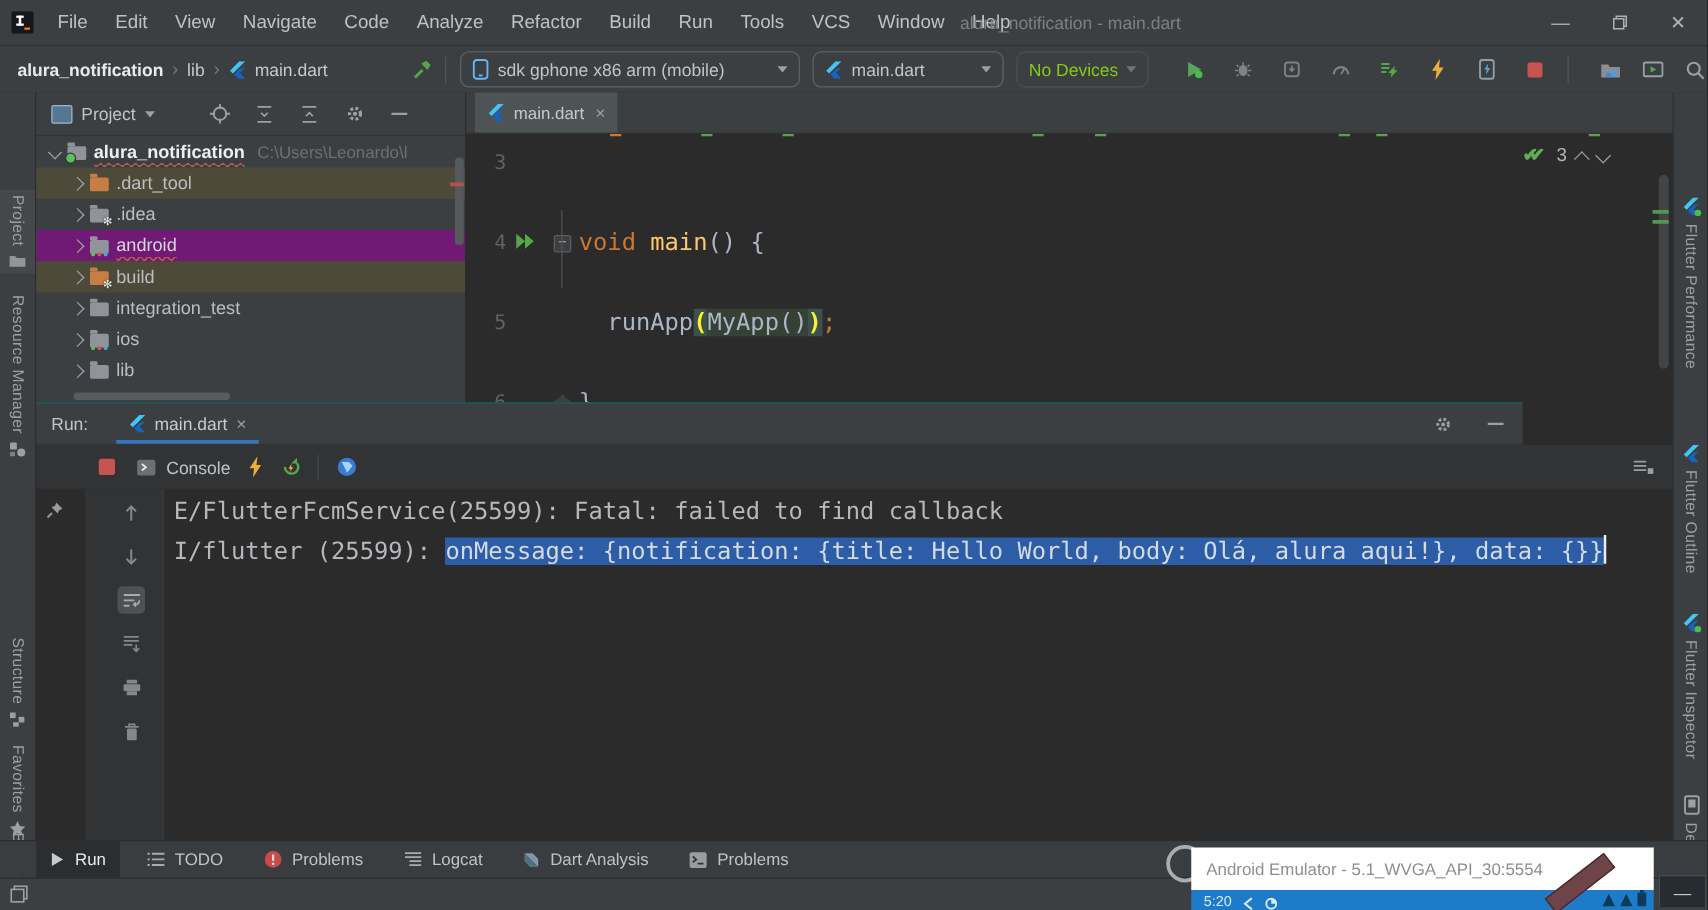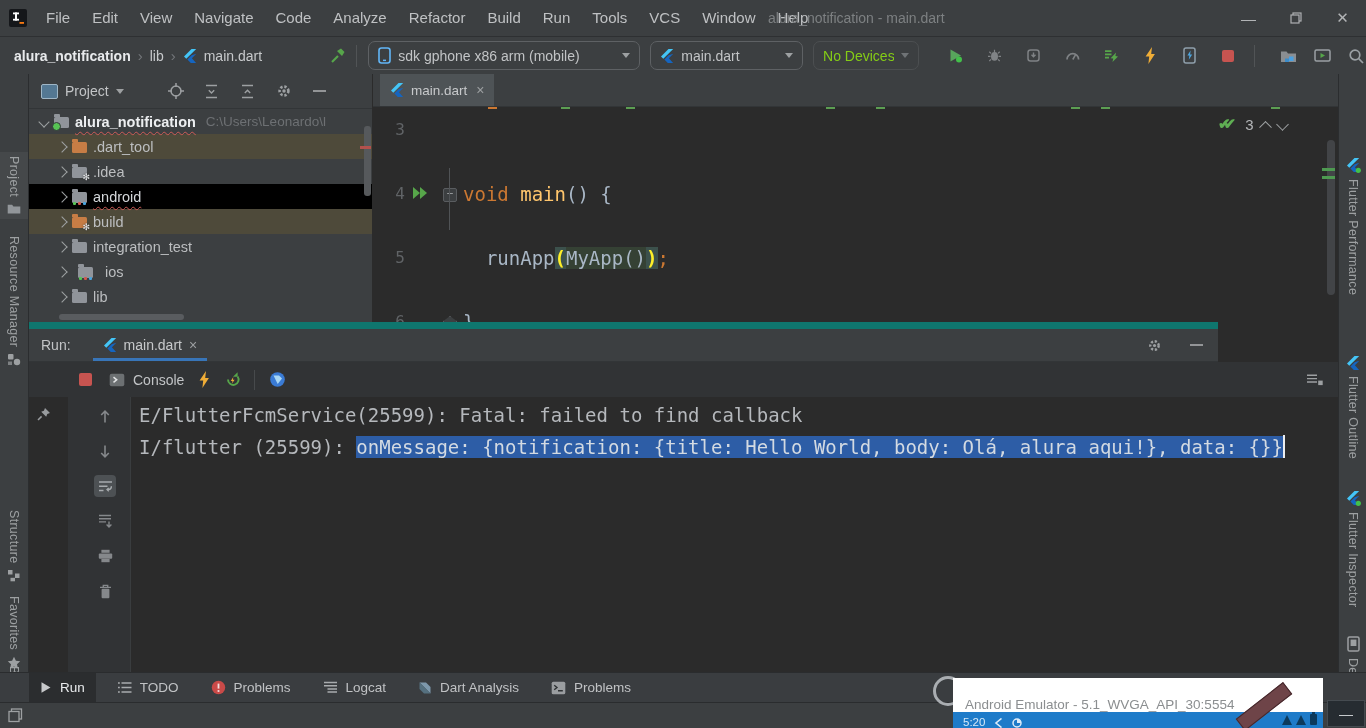--- a/index.html
+++ b/index.html
@@ -44,21 +44,21 @@
   .vtext{writing-mode:vertical-rl;font-size:12.5px;color:#9da0a2;letter-spacing:.3px;}
   
   #ppanel{position:absolute;left:29px;top:74px;width:343px;height:248px;background:#3c3f41;overflow:hidden;}
   .pp-head{height:34px;display:flex;align-items:center;border-bottom:1px solid #323537;}
   .pp-sel{display:flex;align-items:center;gap:7px;margin-left:12px;font-size:14px;color:#c2c4c6;}
   .pp-winicon{width:15px;height:13px;background:#547893;border:1px solid #9fb6c6;border-radius:2px;}
   #pp-actions{display:flex;align-items:center;gap:16px;margin-left:42px;}
   #tree{position:absolute;left:0;top:35px;width:343px;}
   .trow{height:25px;display:flex;align-items:center;gap:6px;font-size:14.5px;color:#bcbec0;white-space:nowrap;}
   .trow.excluded{background:#4e4a3a;}
-  .trow.selected{background:#000000;color:#d4d7da;}
+  .trow.selected{background:#701a75;color:#d4d7da;}
   .tchev{width:7px;height:7px;border-right:1.6px solid #9da0a2;border-bottom:1.6px solid #9da0a2;flex:none;}
   .tchev.right{transform:rotate(-45deg);}
   .tchev.down{transform:rotate(45deg);}
   .tchev.none{border:none;}
   .tlabel.bold{font-weight:bold;color:#eceef0;}
   .wavy{text-decoration:underline;text-decoration-style:wavy;text-decoration-color:#cf5b56;text-decoration-thickness:1px;text-underline-offset:4px;}
   .tpath{color:#6d7073;font-size:13.5px;margin-left:4px;}
   .ico-folder{width:15px;height:11px;border-radius:1.5px;position:relative;flex:none;margin-top:2px;}
   .ico-folder::before{content:"";position:absolute;top:-3px;left:0;width:6px;height:3px;border-radius:1px 1px 0 0;background:inherit;}
   .f-gray{background:#90949a;}
@@ -94,21 +94,21 @@
   .foldline{position:absolute;left:76px;width:1px;background:#505356;}
   .clipmark{position:absolute;top:0;height:2px;}
   #inspect{position:absolute;left:1218px;top:115px;display:flex;align-items:center;gap:8px;font-size:15px;color:#b4b6b8;}
   .chk{color:#5fae53;font-weight:bold;letter-spacing:-7px;font-size:15px;margin-right:8px;}
   .ichev{width:8px;height:8px;border-right:1.7px solid #9da0a2;border-bottom:1.7px solid #9da0a2;}
   .ichev.up{transform:rotate(-135deg) translate(-2px,-2px);}
   .ichev.dn{transform:rotate(45deg);}
   #edscroll{position:absolute;left:1327px;top:140px;width:8px;height:155px;background:#4b4e51;border-radius:4px;opacity:.75;}
   .grmark{position:absolute;left:1322px;width:13px;height:3px;background:#4e9a51;}
   
-  #runpanel{position:absolute;left:29px;top:322px;width:1189px;height:350px;background:#2b2b2b;border-top:7px solid #0f766e;}
+  #runpanel{position:absolute;left:29px;top:322px;width:1189px;height:350px;background:#2b2b2b;border-top:1px solid #0f766e;}
   .run-head{height:32px;background:#3c3f41;display:flex;align-items:center;border-bottom:1px solid #323537;position:relative;}
   .run-lab{margin-left:12px;font-size:14px;color:#c2c4c6;}
   .run-tab{margin-left:22px;height:32px;display:flex;align-items:center;gap:7px;padding:0 10px;font-size:14px;color:#c7c9cb;position:relative;}
   .run-tab .uline{position:absolute;left:0;bottom:0;width:100%;height:3px;background:#3875b8;}
   .run-head-actions{position:absolute;right:12px;display:flex;gap:22px;align-items:center;}
   .run-row2{position:absolute;left:0;top:33px;width:1309px;height:35px;background:#313335;display:flex;align-items:center;}
   .stopbox{margin-left:46px;}
   .contab{display:flex;align-items:center;gap:8px;margin-left:14px;font-size:14px;color:#c2c4c6;}
   .row2sep{width:1px;height:20px;background:#474a4c;margin:0 12px;}
   .row2ic{margin-left:14px;display:flex;align-items:center;}
@@ -124,21 +124,21 @@
   .caret{display:inline-block;width:2px;height:23px;background:#eceef0;vertical-align:-4px;}
   
   #bbar{position:absolute;left:0;top:672px;width:1366px;height:30px;background:#3a3d40;border-top:1px solid #2a2c2e;display:flex;align-items:center;padding-left:29px;box-sizing:border-box;gap:10px;}
   .btab{display:flex;align-items:center;gap:8px;height:30px;padding:0 11px;font-size:13.5px;color:#c0c2c4;}
   .btab.active{background:#2b2d2f;color:#e8eaec;}
   #sbar{position:absolute;left:0;top:702px;width:1366px;height:26px;background:#3c3f41;border-top:1px solid #2a2c2e;}
   .sbicon{position:absolute;left:8px;top:5px;}
   
   .ring{position:absolute;left:933px;top:676px;width:24px;height:24px;border:3px solid #a9adb1;border-radius:50%;z-index:55;}
   .emu-title{position:absolute;left:953px;top:678px;width:370px;height:34px;background:#ffffff;z-index:60;
-             display:flex;align-items:flex-end;padding-left:12px;box-sizing:border-box;font-size:13.5px;color:#8b8e90;}
+             display:flex;align-items:center;padding-left:12px;box-sizing:border-box;font-size:13.5px;color:#8b8e90;}
   .emu-blue{position:absolute;left:953px;top:712px;width:370px;height:16px;background:#1e7bc9;z-index:60;
             display:flex;align-items:flex-end;font-size:11.5px;color:#d6e9f8;}
   .emu-time{margin-left:10px;}
   .emu-lic{margin-left:9px;display:flex;align-items:center;}
   .emu-right{position:absolute;right:6px;top:2px;display:flex;align-items:flex-end;gap:4px;}
   .tri{width:0;height:0;border-left:5px solid transparent;border-right:5px solid transparent;border-bottom:10px solid #0d3a5c;}
   .batt{width:7px;height:11px;background:#0d3a5c;border-radius:1px;position:relative;}
   .batt::before{content:"";position:absolute;top:-2px;left:2px;width:3px;height:2px;background:#0d3a5c;}
   .ribbon{position:absolute;left:1234px;top:699px;width:58px;height:13px;background:#6e4448;border:1px solid #45282c;transform:rotate(-38deg);z-index:61;}
   .emu-side{position:absolute;left:1327px;top:700px;width:38px;height:27px;background:#262c31;border:1px solid #454b50;z-index:59;
@@ -448,21 +448,21 @@
         <div class="trow excluded" style="padding-left: 29px;">
           <span class="tchev right"></span>
           <span class="ico-folder f-orange b-fan"></span>
           <span class="tlabel">build</span>
         </div>
         <div class="trow " style="padding-left: 29px;">
           <span class="tchev right"></span>
           <span class="ico-folder f-gray"></span>
           <span class="tlabel">integration_test</span>
         </div>
-        <div class="trow " style="padding-left: 29px; gap: 12px;">
+        <div class="trow " style="padding-left: 29px;">
           <span class="tchev right"></span>
           <span class="ico-folder f-gray b-dots"></span>
           <span class="tlabel">ios</span>
         </div>
         <div class="trow " style="padding-left: 29px;">
           <span class="tchev right"></span>
           <span class="ico-folder f-gray"></span>
           <span class="tlabel">lib</span>
         </div>
       </div>

